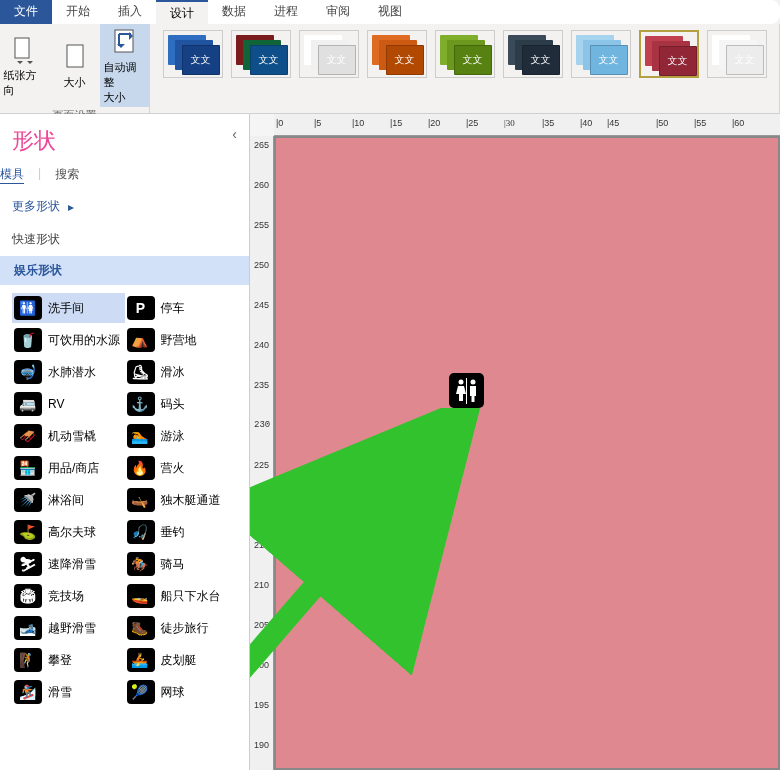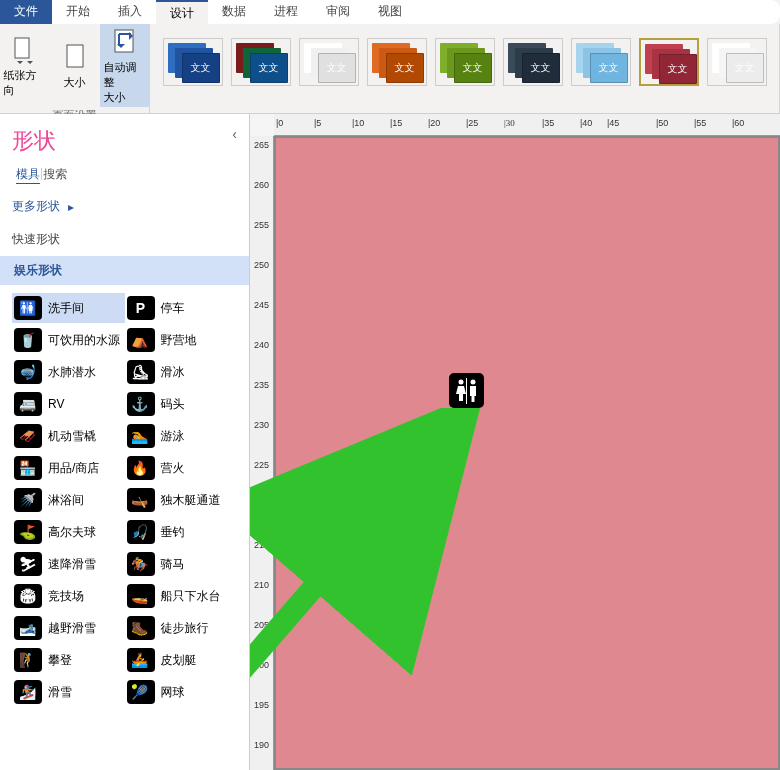--- a/index.html
+++ b/index.html
@@ -24,21 +24,21 @@
 .theme-thumb .layer { position: absolute; width: 38px; height: 30px; border-radius: 1px; font-size: 10px; display: flex; align-items:center; justify-content:center; color: #fff;}
 .l1 { left: 4px; top: 4px; }
 .l2 { left: 11px; top: 9px; }
 .l3 { left: 18px; top: 14px; }
 
 .workspace { display: flex; height: calc(770px - 114px); }
 .shapes-panel { width: 250px; background: #fff; border-right: 1px solid #ccc; overflow-y: auto; }
 .panel-header { padding: 12px 12px 4px; }
 .panel-title { font-size: 22px; color: #ec4899; }
 .panel-collapse { float: right; color: #666; cursor: pointer; font-size: 14px; }
-.panel-subtabs { display: flex; padding: 6px 16px; font-size: 12px; color: #555; }
+.panel-subtabs { display: flex; gap: 14px; padding: 6px 0; font-size: 12px; color: #555; }
 .panel-subtabs .active { color: #2b579a; border-bottom: 1px solid #2b579a; }
 
 .more-shapes { display: flex; align-items: center; gap: 8px; padding: 8px 12px; font-size: 12px; color: #2b579a; cursor:pointer; }
 .quick-shapes { padding: 8px 12px; font-size: 12px; color: #444; }
 .category-active { padding: 6px 14px; font-size: 12px; background: #d2e0f8; color: #2b579a; font-weight: bold; }
 
 .shape-grid { display: grid; grid-template-columns: 1fr 1fr; column-gap: 0; row-gap: 2px; padding: 8px 12px; }
 .shape-item { display: flex; align-items: center; gap: 6px; font-size: 12px; cursor: grab; padding: 3px 2px; }
 .shape-item.selected { background: #cddcf4; }
 .shape-icon { width: 28px; height: 24px; background: #000; border-radius: 4px; display:flex; align-items:center; justify-content:center; color:#fff; font-weight:bold; font-size:14px; flex-shrink:0;}
@@ -93,21 +93,21 @@
             <path d="M8 18 l4 4 4-4" fill="#2b579a"></path>
           </svg>
         <span style="white-space:pre-line">自动调整
 大小</span>
       </div>
     </div>
     <div class="ribbon-group-label">页面设置</div>
   </div>
 
   <div class="ribbon-group" style="flex:1">
-    <div class="ribbon-group-body" id="theme-thumbs" style="padding: 8px 6px; overflow:hidden;justify-content:space-between;">
+    <div class="ribbon-group-body" id="theme-thumbs" style="padding: 0 6px; overflow:hidden;justify-content:space-between;">
         <div class="theme-thumb">
           <div class="layer l1" style="background: rgb(46, 109, 192);"></div>
           <div class="layer l2" style="background: rgb(33, 84, 160);"></div>
           <div class="layer l3" style="background: rgb(22, 64, 132); border: 1px solid rgba(0, 0, 0, 0.2);">文文</div>
         </div>
         <div class="theme-thumb">
           <div class="layer l1" style="background: rgb(122, 28, 28);"></div>
           <div class="layer l2" style="background: rgb(15, 101, 55);"></div>
           <div class="layer l3" style="background: rgb(14, 79, 138); border: 1px solid rgba(0, 0, 0, 0.2);">文文</div>
         </div>
@@ -292,21 +292,21 @@
         <div class="tick" style="left: 458px;">|60</div>
       </div>
     <div class="ruler-v" id="ruler-v">
         <div class="tick" style="top: 4px;">265</div>
         <div class="tick" style="top: 44px;">260</div>
         <div class="tick" style="top: 84px;">255</div>
         <div class="tick" style="top: 124px;">250</div>
         <div class="tick" style="top: 164px;">245</div>
         <div class="tick" style="top: 204px;">240</div>
         <div class="tick" style="top: 244px;">235</div>
-        <div class="tick" style="top: 284px;">230</div>
+        <div class="tick" style="top: 284px; font-family: Liberation Mono, monospace;">230</div>
         <div class="tick" style="top: 324px;">225</div>
         <div class="tick" style="top: 364px;">220</div>
         <div class="tick" style="top: 404px;">215</div>
         <div class="tick" style="top: 444px;">210</div>
         <div class="tick" style="top: 484px;">205</div>
         <div class="tick" style="top: 524px;">200</div>
         <div class="tick" style="top: 564px;">195</div>
         <div class="tick" style="top: 604px;">190</div>
       </div>
     <div class="canvas">

